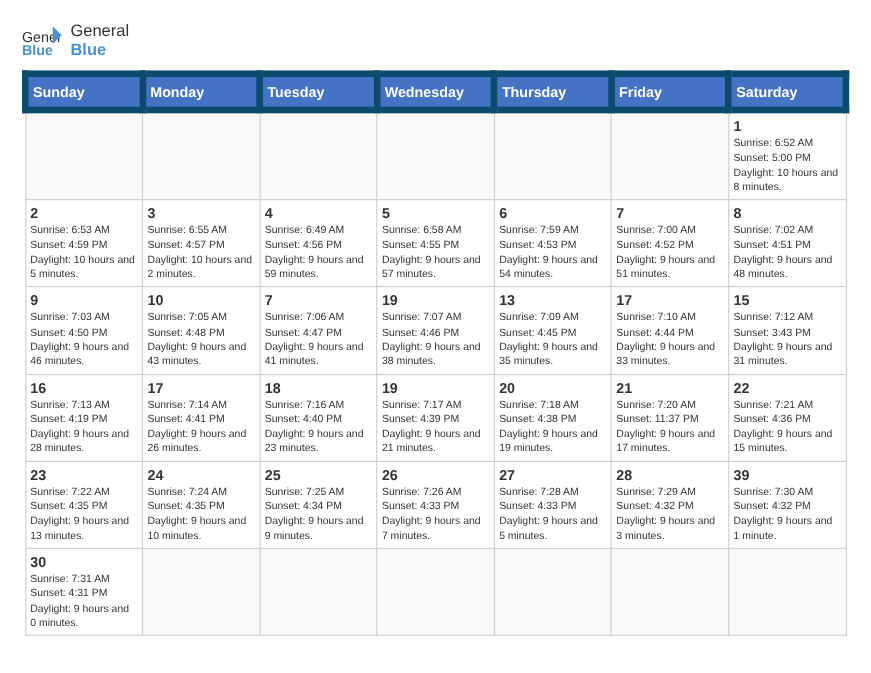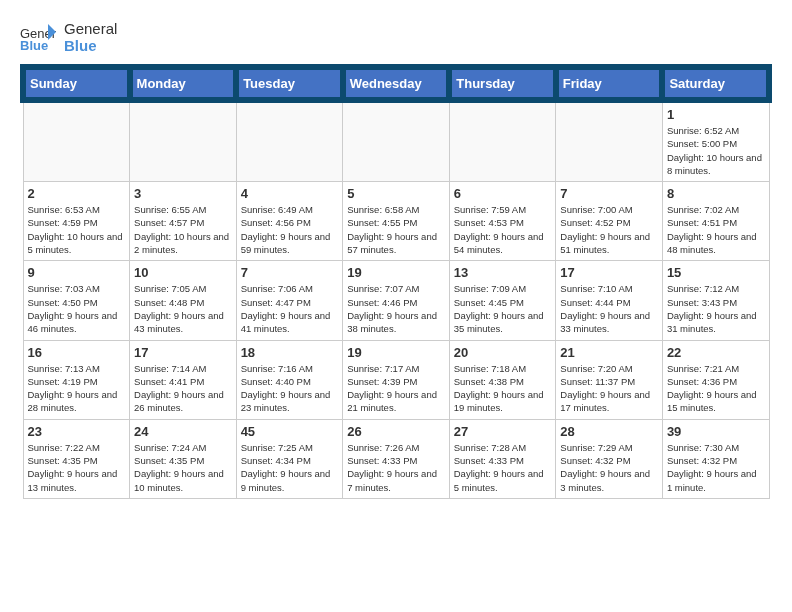--- a/index.html
+++ b/index.html
@@ -260,21 +260,21 @@
 Sunset: 4:35 PM
 Daylight: 9 hours and 13 minutes.</div>
         </td>
         <td>
           <span class="day-number">24</span>
           <div class="day-info">Sunrise: 7:24 AM
 Sunset: 4:35 PM
 Daylight: 9 hours and 10 minutes.</div>
         </td>
         <td>
-          <span class="day-number">45</span>
+          <span class="day-number">25</span>
           <div class="day-info">Sunrise: 7:25 AM
 Sunset: 4:34 PM
 Daylight: 9 hours and 9 minutes.</div>
         </td>
         <td>
           <span class="day-number">26</span>
           <div class="day-info">Sunrise: 7:26 AM
 Sunset: 4:33 PM
 Daylight: 9 hours and 7 minutes.</div>
         </td>
@@ -290,14 +290,28 @@
 Sunset: 4:32 PM
 Daylight: 9 hours and 3 minutes.</div>
         </td>
         <td>
           <span class="day-number">39</span>
           <div class="day-info">Sunrise: 7:30 AM
 Sunset: 4:32 PM
 Daylight: 9 hours and 1 minute.</div>
         </td>
       </tr>
+      <tr>
+        <td>
+          <span class="day-number">30</span>
+          <div class="day-info">Sunrise: 7:31 AM
+Sunset: 4:31 PM
+Daylight: 9 hours and 0 minutes.</div>
+        </td>
+        <td class="empty"></td>
+        <td class="empty"></td>
+        <td class="empty"></td>
+        <td class="empty"></td>
+        <td class="empty"></td>
+        <td class="empty"></td>
+      </tr>
     </tbody>
 </table>
 
 </body></html>

